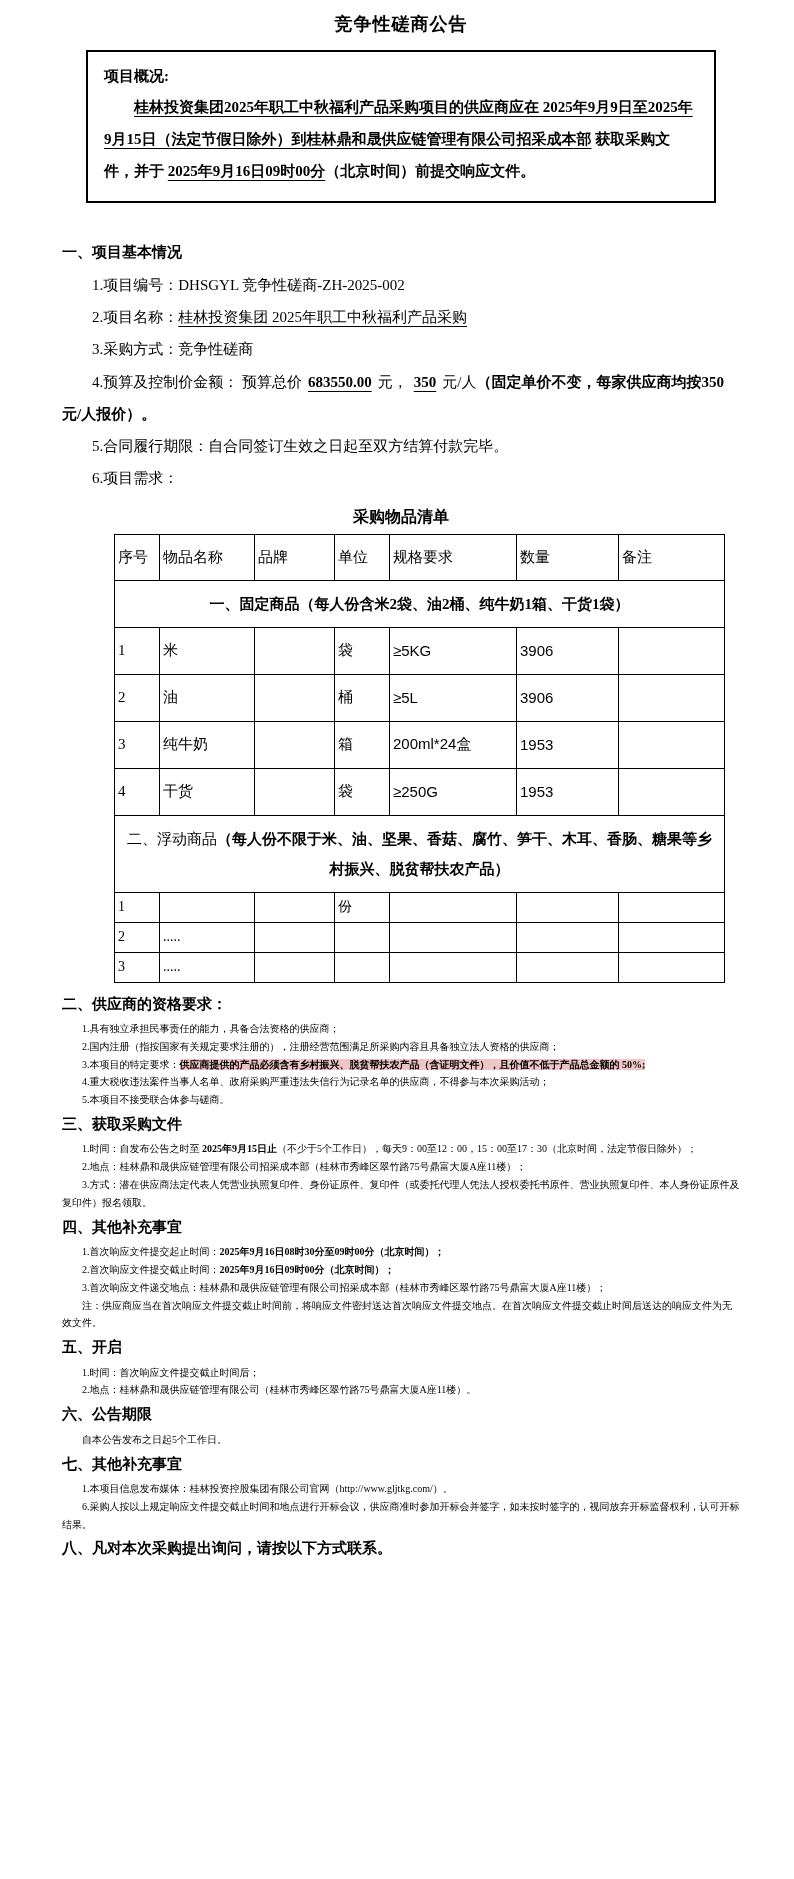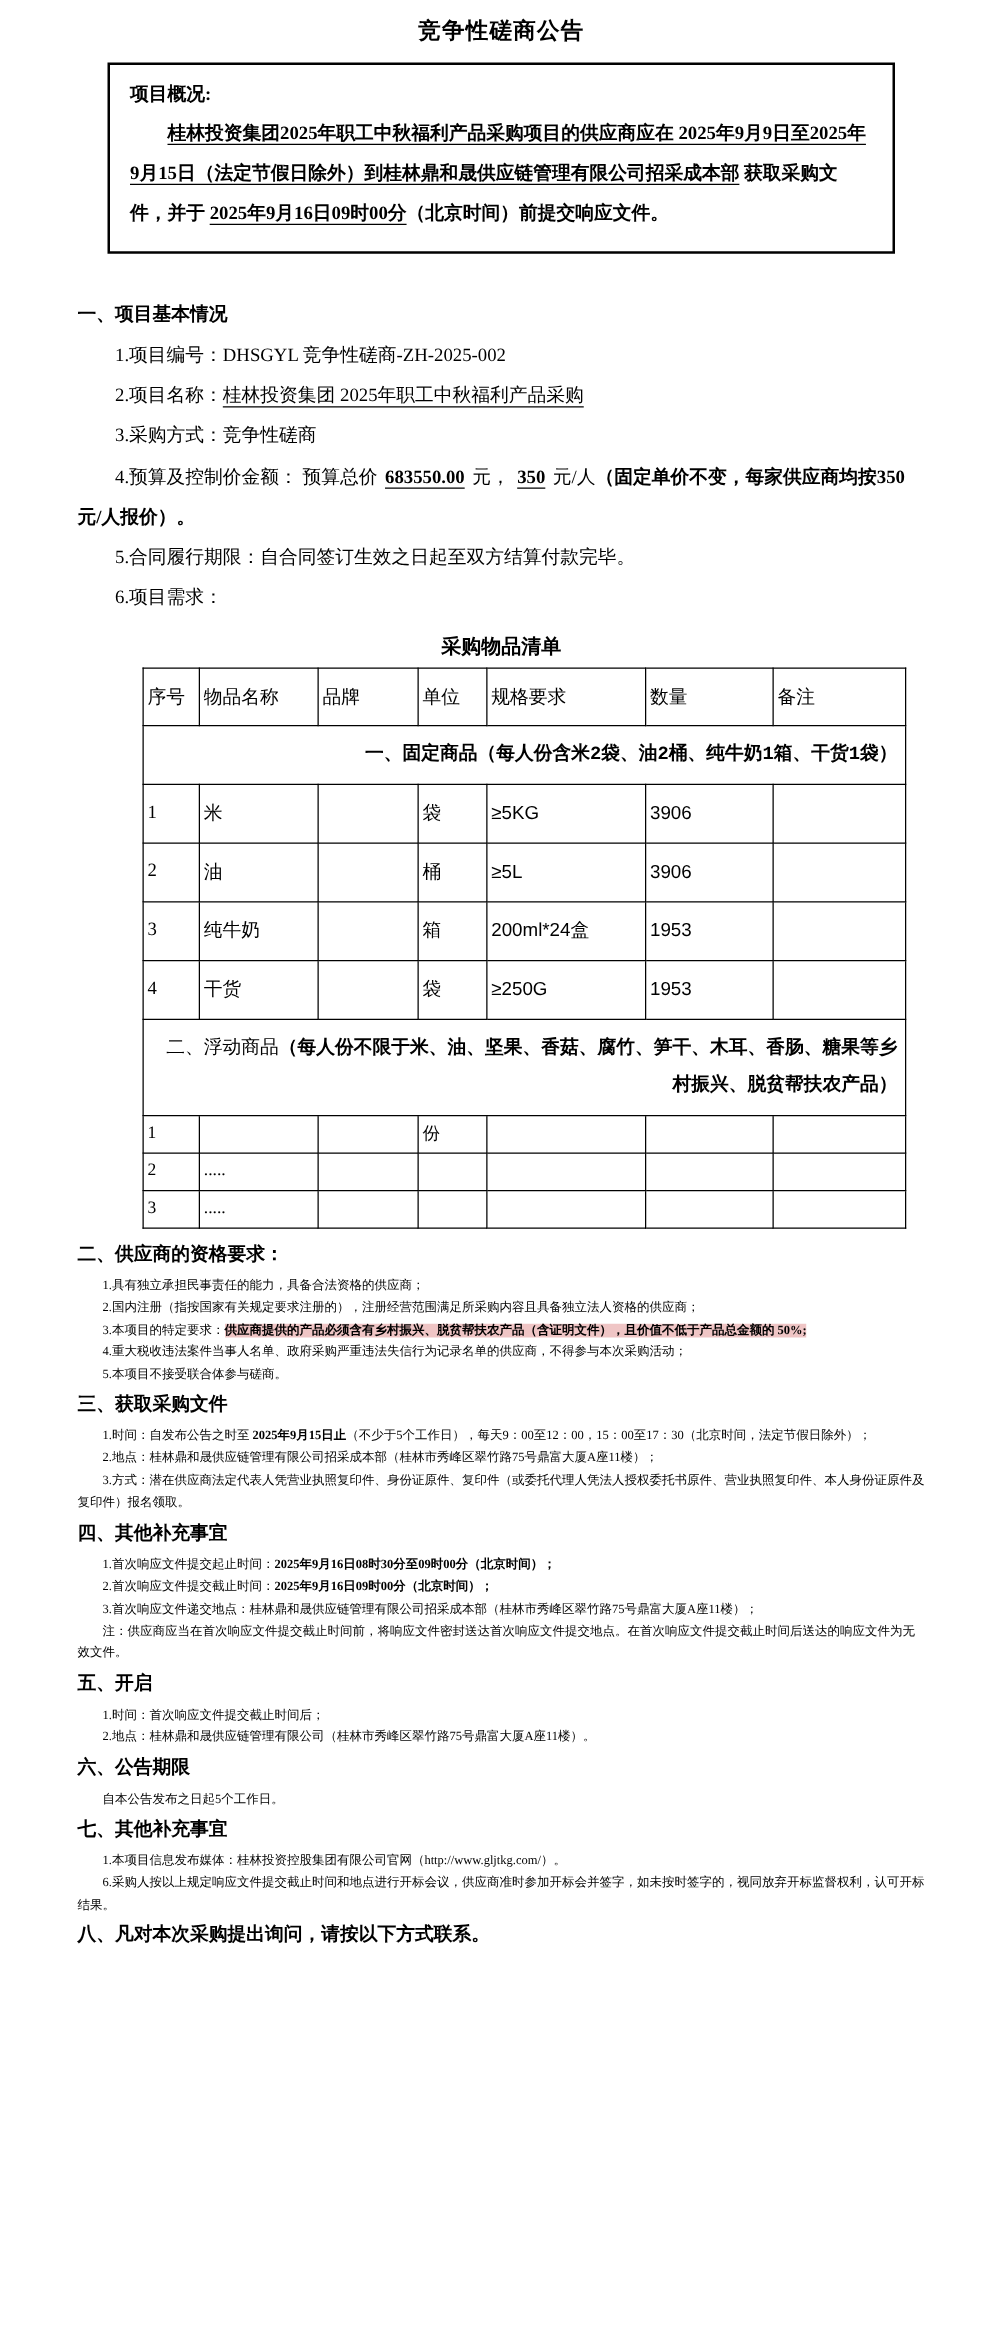--- a/index.html
+++ b/index.html
@@ -36,21 +36,21 @@
   .tbl-title{ text-align:center; font-size:16px; font-weight:bold; margin:12px 0 6px 0; }
   table.items{
     border-collapse:collapse; margin:0 0 6px 52px;
     width:610px; table-layout:fixed;
   }
   table.items td{
     border:1px solid #000; vertical-align:middle;
     font-size:15px; padding:2px 3px;
   }
   table.items tr.hdr td{ height:46px; }
-  table.items tr.grow td{ text-align:right; padding:8px 6px; line-height:2.0; height:46px;font-family:Liberation Mono, monospace; }
+  table.items tr.grow td{ text-align:center; padding:8px 6px; line-height:2.0; height:46px; }
   table.items tr.drow td{ height:47px; }
   table.items tr.srow td{ height:30px; font-size:14px; }
   col.c-no{ width:45px; } col.c-name{ width:95px; } col.c-brand{ width:80px; }
   col.c-unit{ width:55px; } col.c-spec{ width:127px; } col.c-qty{ width:102px; }
   col.c-note{ width:106px; }
   .qty-cell{ font-family:"Liberation Sans","DejaVu Sans",sans-serif; }
 </style>
 </head>
 <body>
 

